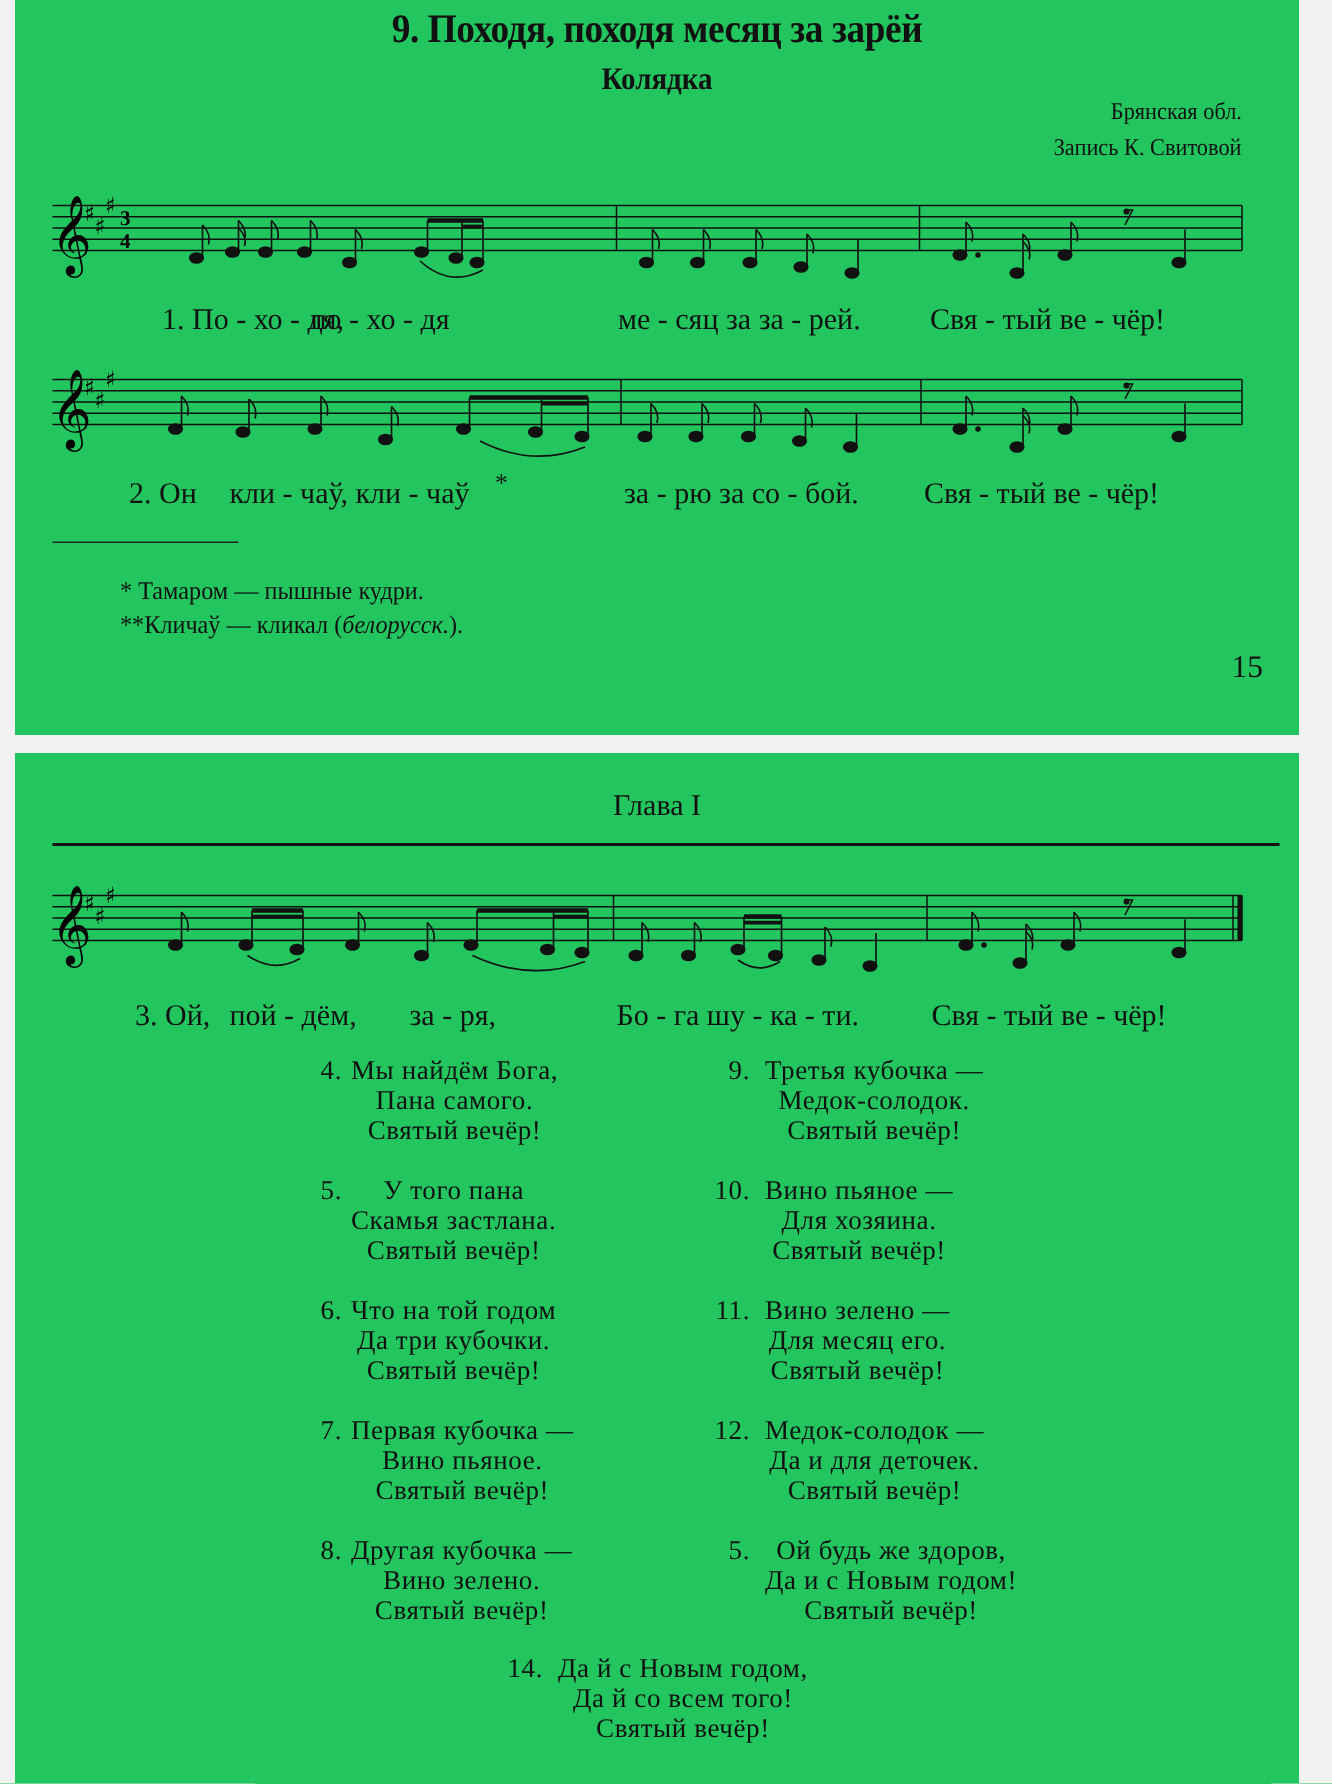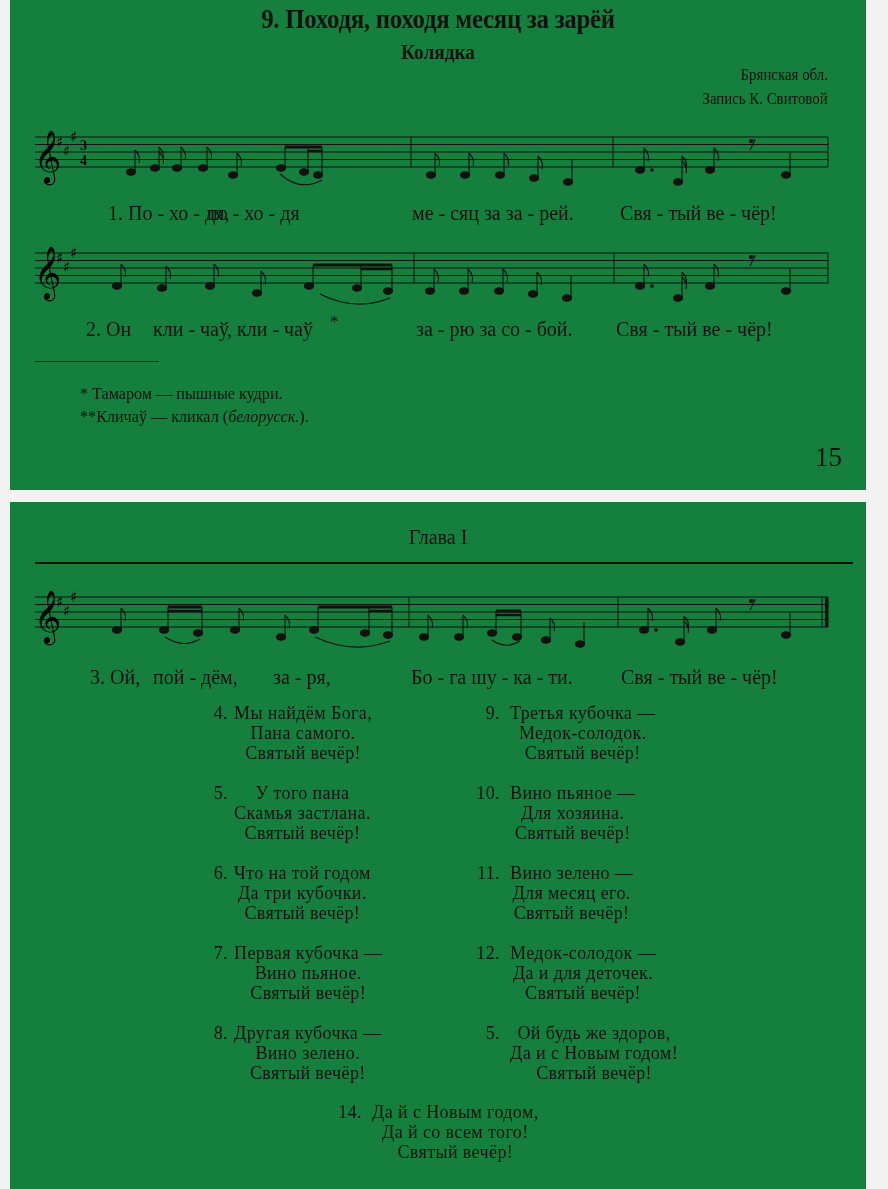--- a/index.html
+++ b/index.html
@@ -4,21 +4,21 @@
 <style>
   html, body { margin: 0; padding: 0; }
   body {
     width: 888px; height: 1189px; overflow: hidden;
     background: #f2f2f2;
     font-family: "Liberation Serif", "DejaVu Serif", serif;
     color: #111;
     position: relative;
   }
   .page {
-    position: absolute; left: 10px; width: 856px; background: #15803d;
+    position: absolute; left: 10px; width: 856px; background: #22c55e;
   }
   #page1 { top: 0; height: 490px; }
   #page2 { top: 502px; height: 687px; }
 
   .song-title {
     position: absolute; left: 0; width: 856px; top: 4px; text-align: center;
     font-size: 27px; font-weight: bold; letter-spacing: -0.3px;
     transform: scaleX(0.92);
   }
   .song-subtitle {
@@ -30,21 +30,21 @@
     transform-origin: right center; transform: scaleX(0.93);
   }
   #region { top: 66px; }
   #recorder { top: 90px; }
 
   svg.staff { position: absolute; left: 0; overflow: visible; }
   .lyrics { position: absolute; font-size: 20px; white-space: nowrap; }
 
   .rule-short { position: absolute; left: 25px; top: 361px; width: 124px; height: 1px; background: #222; }
   .footnote { position: absolute; left: 70px; font-size: 17px; transform-origin: left center; transform: scaleX(0.95); }
-  .page-number { position: absolute; right: 24px; top: 442px; font-size: 27px; }
+  .page-number { position: absolute; right: 24px; top: 432px; font-size: 21px; }
 
   .chapter-title {
     position: absolute; left: 0; width: 856px; top: 526px; text-align: center;
     font-size: 20px; 
   }
   .chapter-rule { position: absolute; left: 25px; width: 818px; top: 562px; height: 2px; background: #111; }
 
   .verse { position: absolute; font-size: 18px; line-height: 20px; letter-spacing: 0.4px; }
   .verse .num { position: absolute; text-align: right; width: 36px; }
   .verse .lines { position: absolute; left: 24px; white-space: nowrap; text-align: center; }

